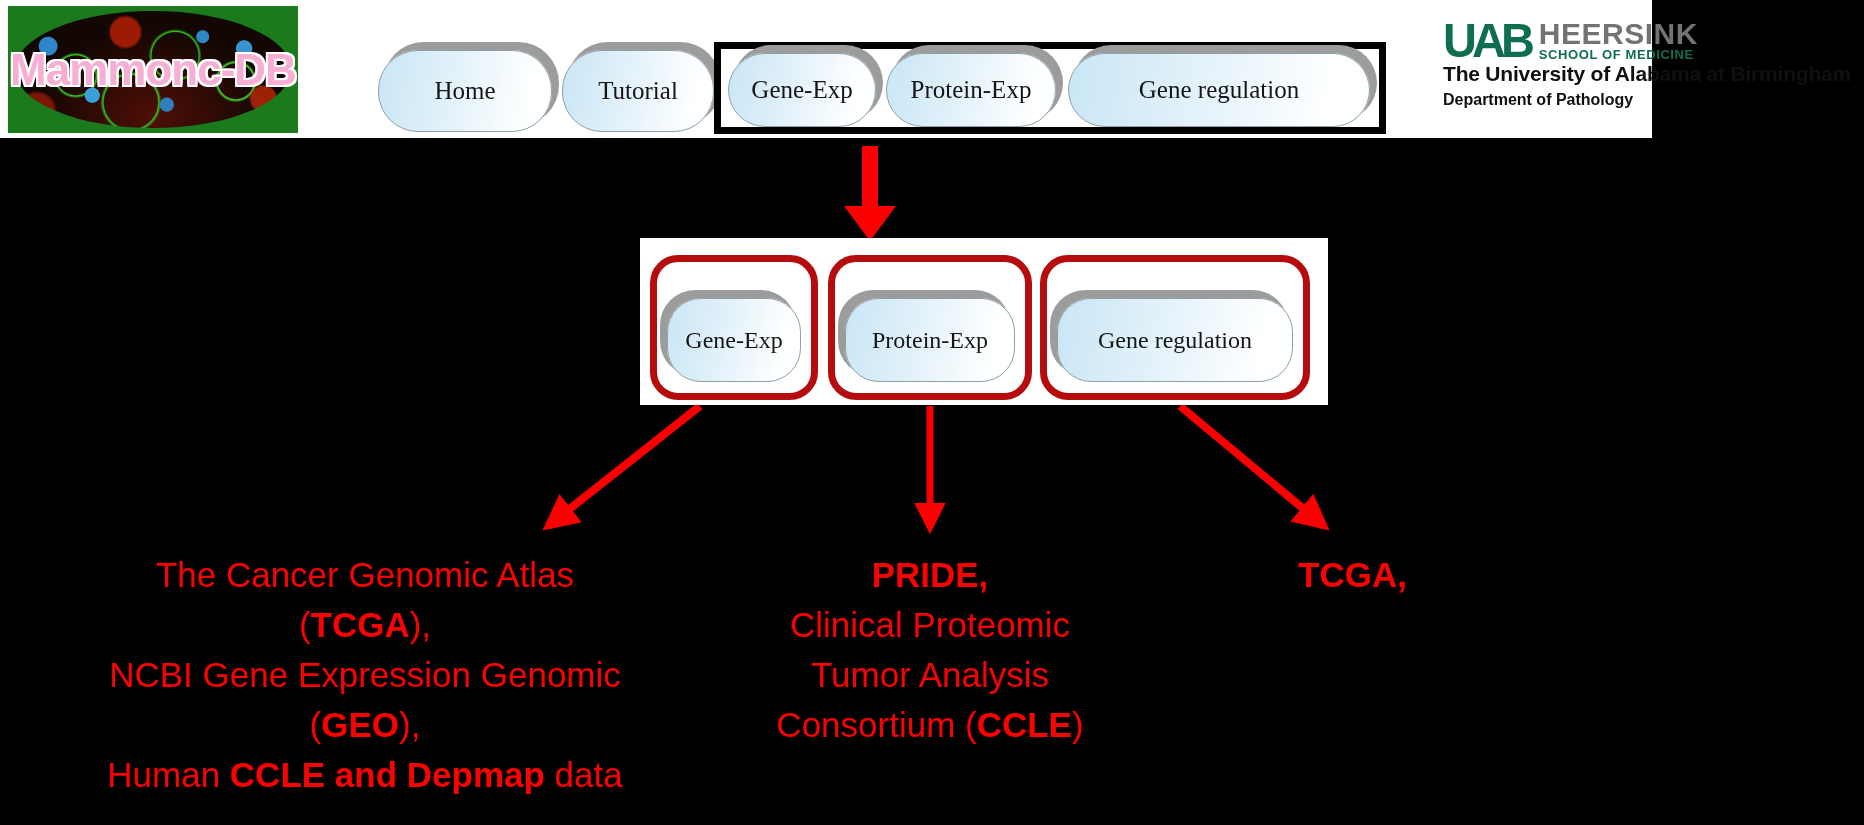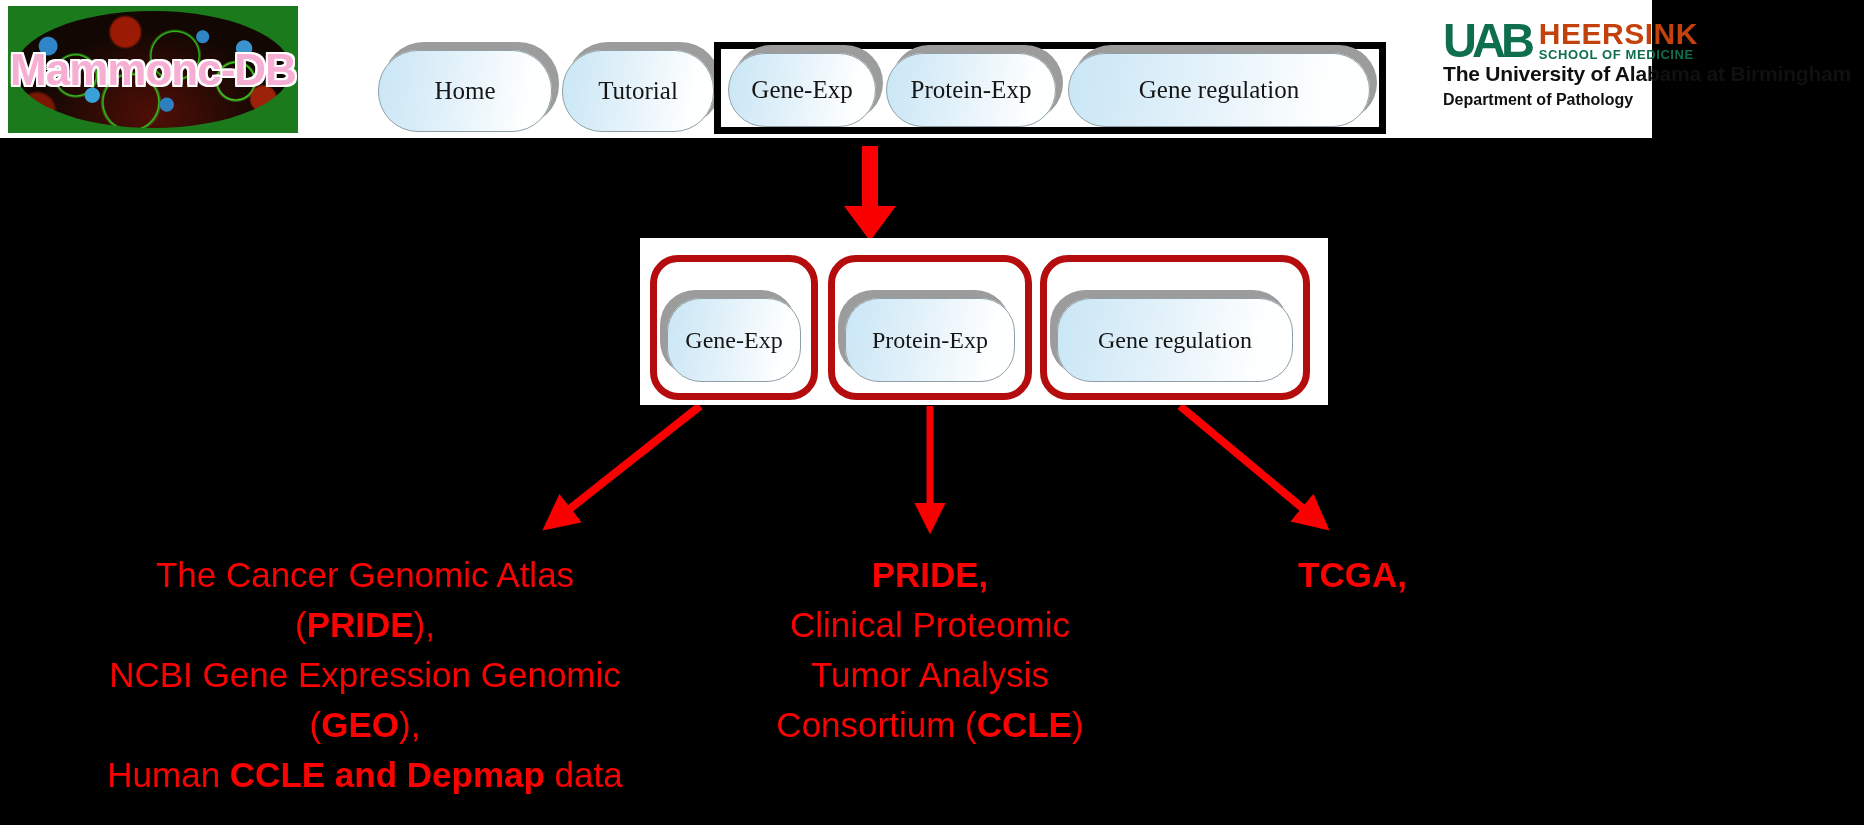--- a/index.html
+++ b/index.html
@@ -38,21 +38,21 @@
     box-shadow:6px -7px 0 1px #9c9c9c;cursor:pointer;}
   .pill.in-panel{box-shadow:-6px -7px 0 1px #9c9c9c;border-radius:34px;}
 
   .nav-box{position:absolute;left:714px;top:42px;width:672px;height:92px;box-sizing:border-box;
     border:7px solid #000;background:transparent;}
 
   .uab{position:absolute;left:1443px;top:20px;width:424px;color:#101010;}
   .uab-row1{display:flex;align-items:flex-start;gap:9px;}
   .uab-mono{font-size:47px;line-height:40px;font-weight:900;letter-spacing:-5px;color:#0e6e4e;transform:scaleY(1.04);}
   .uab-stack{display:flex;flex-direction:column;}
-  .uab-heersink{font-size:30px;line-height:28px;font-weight:900;letter-spacing:.5px;color:#c2410c;}
+  .uab-heersink{font-size:30px;line-height:28px;font-weight:900;letter-spacing:.5px;color:#737373;}
   .uab-som{font-size:13px;line-height:14px;font-weight:700;letter-spacing:.6px;color:#0e6e4e;}
   .uab-univ{font-size:21px;font-weight:700;letter-spacing:-.2px;}
   .uab-dept{margin-top:5px;font-size:16px;font-weight:800;}
 
   
   .arrows{position:absolute;left:0;top:0;width:1864px;height:825px;pointer-events:none;}
 
   .panel{position:absolute;left:640px;top:238px;width:688px;height:167px;background:#fff;}
   .redbox{position:absolute;top:17px;height:145px;box-sizing:border-box;
     border:7px solid #b50d0d;border-radius:28px;}
@@ -140,21 +140,21 @@
     </div>
     <div class="redbox rb3">
       <div class="pill in-panel">
         <span>Gene regulation</span>
       </div>
     </div>
   </div>
 
   <div class="src src-left">
       <div class="src-line"><span>The Cancer Genomic Atlas</span></div>
-      <div class="src-line"><span>(</span><span class="b">PRIDE</span><span>),</span></div>
+      <div class="src-line"><span>(</span><span class="b">TCGA</span><span>),</span></div>
       <div class="src-line"><span>NCBI Gene Expression Genomic</span></div>
       <div class="src-line"><span>(</span><span class="b">GEO</span><span>),</span></div>
       <div class="src-line"><span>Human </span><span class="b">CCLE and Depmap</span><span> data</span></div>
     </div>
   <div class="src src-mid">
       <div class="src-line"><span class="b">PRIDE,</span></div>
       <div class="src-line"><span>Clinical Proteomic</span></div>
       <div class="src-line"><span>Tumor Analysis</span></div>
       <div class="src-line"><span>Consortium (</span><span class="b">CCLE</span><span>)</span></div>
     </div>

